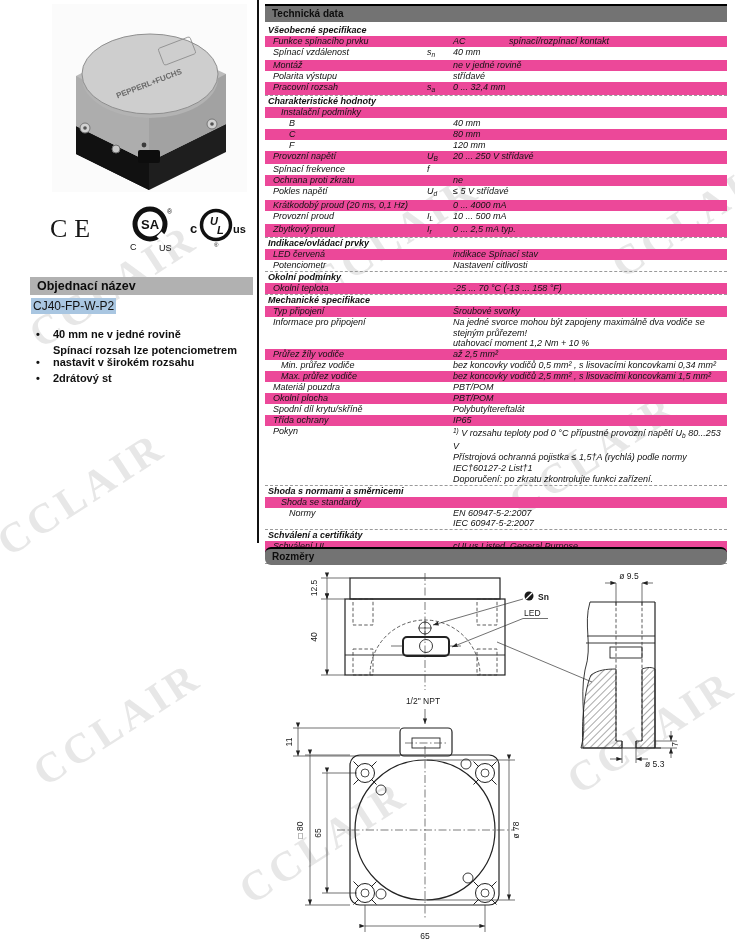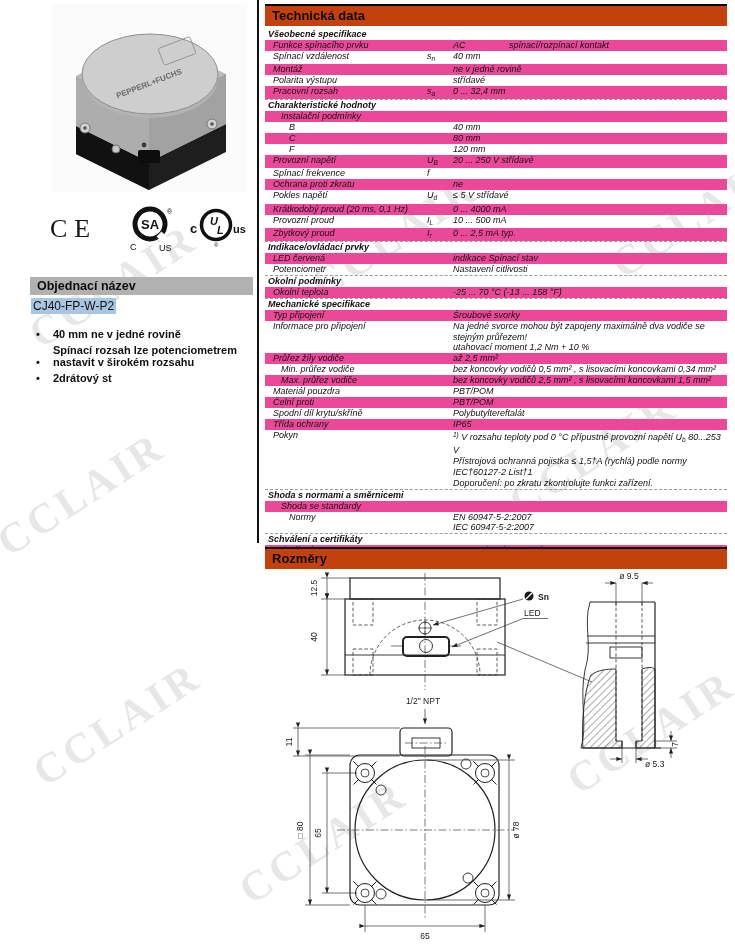--- a/index.html
+++ b/index.html
@@ -21,24 +21,24 @@
       padding-left:7px;box-sizing:border-box;color:#0d0d0d;}
   .order-code{position:absolute;left:31px;top:299px;font-weight:normal;font-size:12px;}
   .order-code span{background:#a9c6e1;padding:1px 2px;}
   .bullets{position:absolute;left:36px;top:328px;width:214px;}
   .bullet-item{display:flex;font-weight:bold;font-size:11px;line-height:12.5px;margin-bottom:3px;align-items:flex-end;}
   .bullet-item::before{content:"•";width:17px;flex:none;}
   
   .vdiv{position:absolute;left:257px;top:0;width:1.5px;height:543px;background:#111;}
   
   .col-r{position:absolute;left:265px;top:0;width:462px;}
-  .bar{border-top:2px solid #000;background:#c2410c;font-weight:bold;font-size:13px;
+  .bar{border-top:2px solid #000;background:#737373;font-weight:bold;font-size:10px;
        padding:2px 0 3px 7px;color:#0d0d0d;}
   .bar-top{margin-top:4px;}
-  .bar2{position:absolute;left:0;top:547px;width:462px;box-sizing:border-box;}
+  .bar2{position:absolute;left:0;top:547px;width:462px;box-sizing:border-box;border-radius:6px;}
   .table{margin-top:3px;font-size:9px;line-height:10.9px;border-bottom:1px dashed #9a9a9a;}
   .trow{display:flex;align-items:flex-start;min-height:10.9px;font-style:italic;}
   .trow.g{background:#ec4899;}
   .trow.sec{font-weight:bold;border-top:1px dashed #9a9a9a;}
   .trow.sec:first-child{border-top:none;}
   .cl{width:162px;flex:none;padding-left:8px;box-sizing:border-box;}
   .cl.secl{padding-left:3px;width:300px;}
   .cl.ind1{padding-left:16px;}
   .cl.ind2{padding-left:24px;}
   .cs{width:26px;flex:none;}
@@ -280,21 +280,21 @@
           <div class="cl ind1">Max. průřez vodiče</div>
           <div class="cs"></div>
           <div class="cv"><span class="v1">bez koncovky vodičů 2,5 mm² , s lisovacími koncovkami 1,5 mm²</span></div>
         </div>
         <div class="trow">
           <div class="cl ind0">Materiál pouzdra</div>
           <div class="cs"></div>
           <div class="cv"><span class="v1">PBT/POM</span></div>
         </div>
         <div class="trow g">
-          <div class="cl ind0">Čelní proti</div>
+          <div class="cl ind0">Okolní plocha</div>
           <div class="cs"></div>
           <div class="cv"><span class="v1">PBT/POM</span></div>
         </div>
         <div class="trow">
           <div class="cl ind0">Spodní díl krytu/skříně</div>
           <div class="cs"></div>
           <div class="cv"><span class="v1">Polybutyltereftalát</span></div>
         </div>
         <div class="trow g">
           <div class="cl ind0">Třída ochrany</div>

